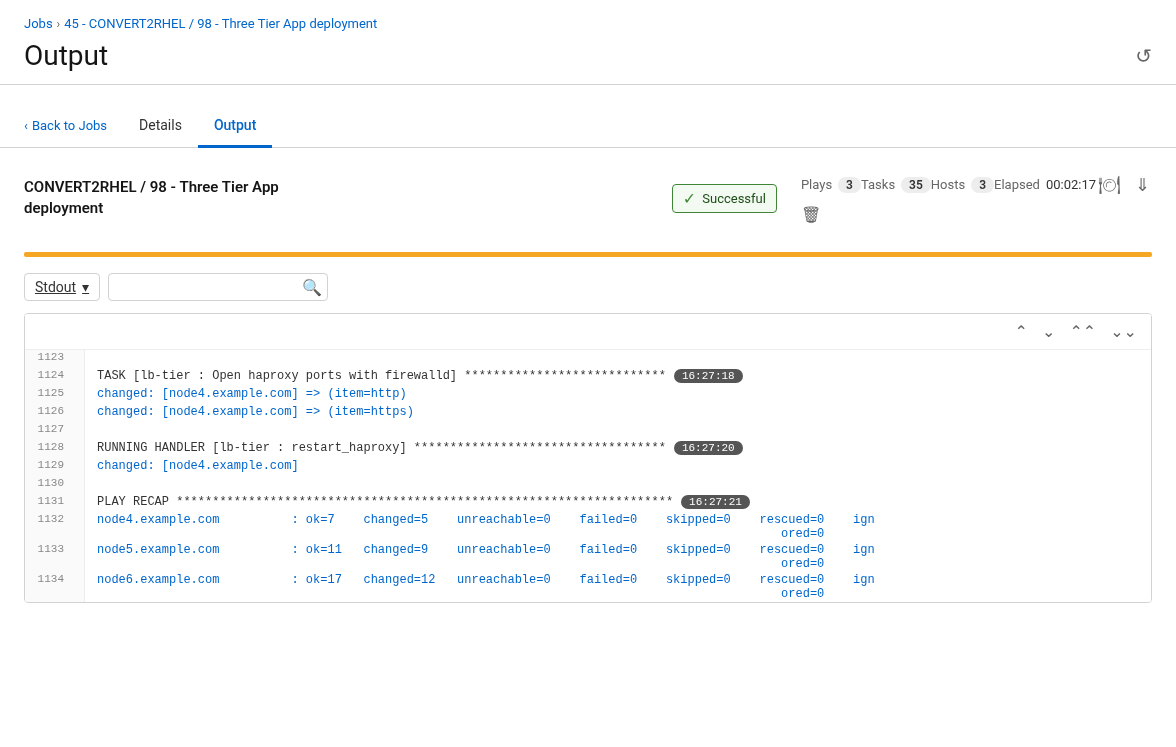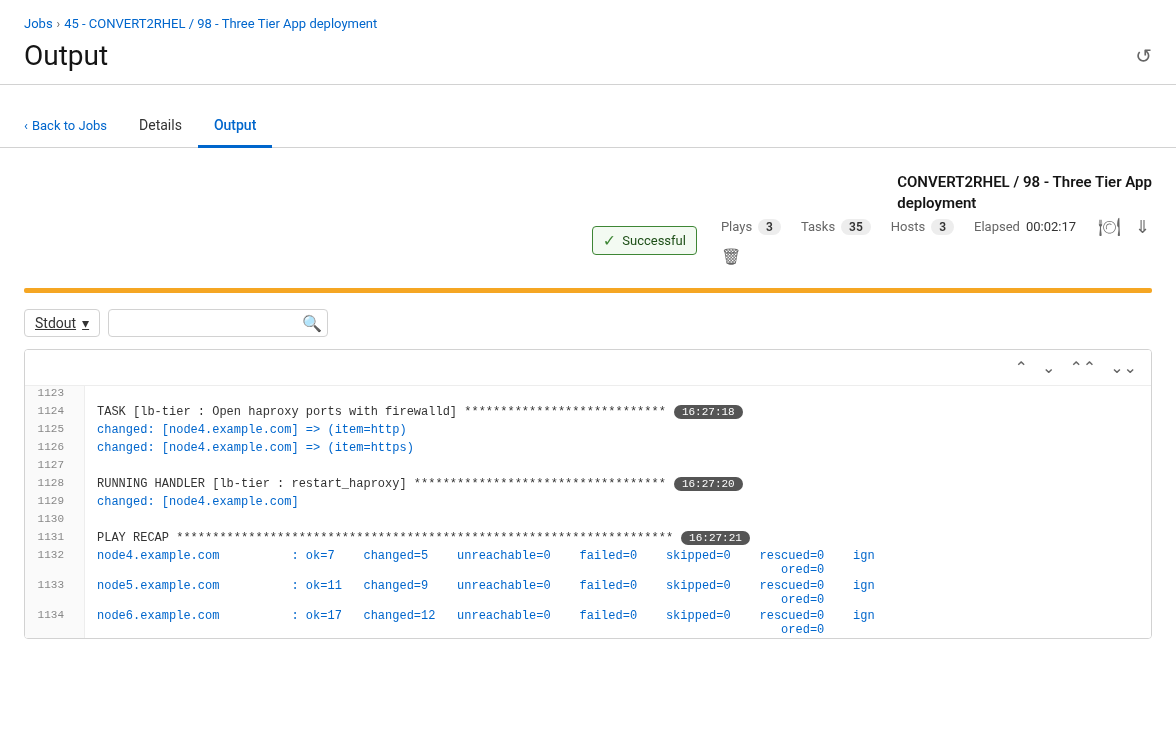--- a/index.html
+++ b/index.html
@@ -87,24 +87,23 @@
       border-bottom: 3px solid #0066cc;
       font-weight: 500;
     }
     
     .content-area {
       padding: 24px 24px;
     }
     
     .job-info-bar {
       display: flex;
-      align-items: flex-end;
+      align-items: center;
       justify-content: space-between;
-      margin-bottom: 22px;
-      flex-direction: column;
+      margin-bottom: 28px;
     }
     .job-title-block {
       font-size: 15px;
       font-weight: 600;
       color: #151515;
       line-height: 1.4;
     }
     .job-right {
       display: flex;
       align-items: center;
@@ -121,21 +120,20 @@
       font-size: 13px;
       background: #f3faf2;
     }
     .status-check {
       color: #3e8635;
       font-size: 16px;
     }
     .stats-row {
       display: flex;
       align-items: center;
-      gap: 20px;
     }
     .stat-item {
       display: flex;
       align-items: center;
       gap: 6px;
       font-size: 13px;
       color: #333;
     }
     .stat-label {
       color: #666;

